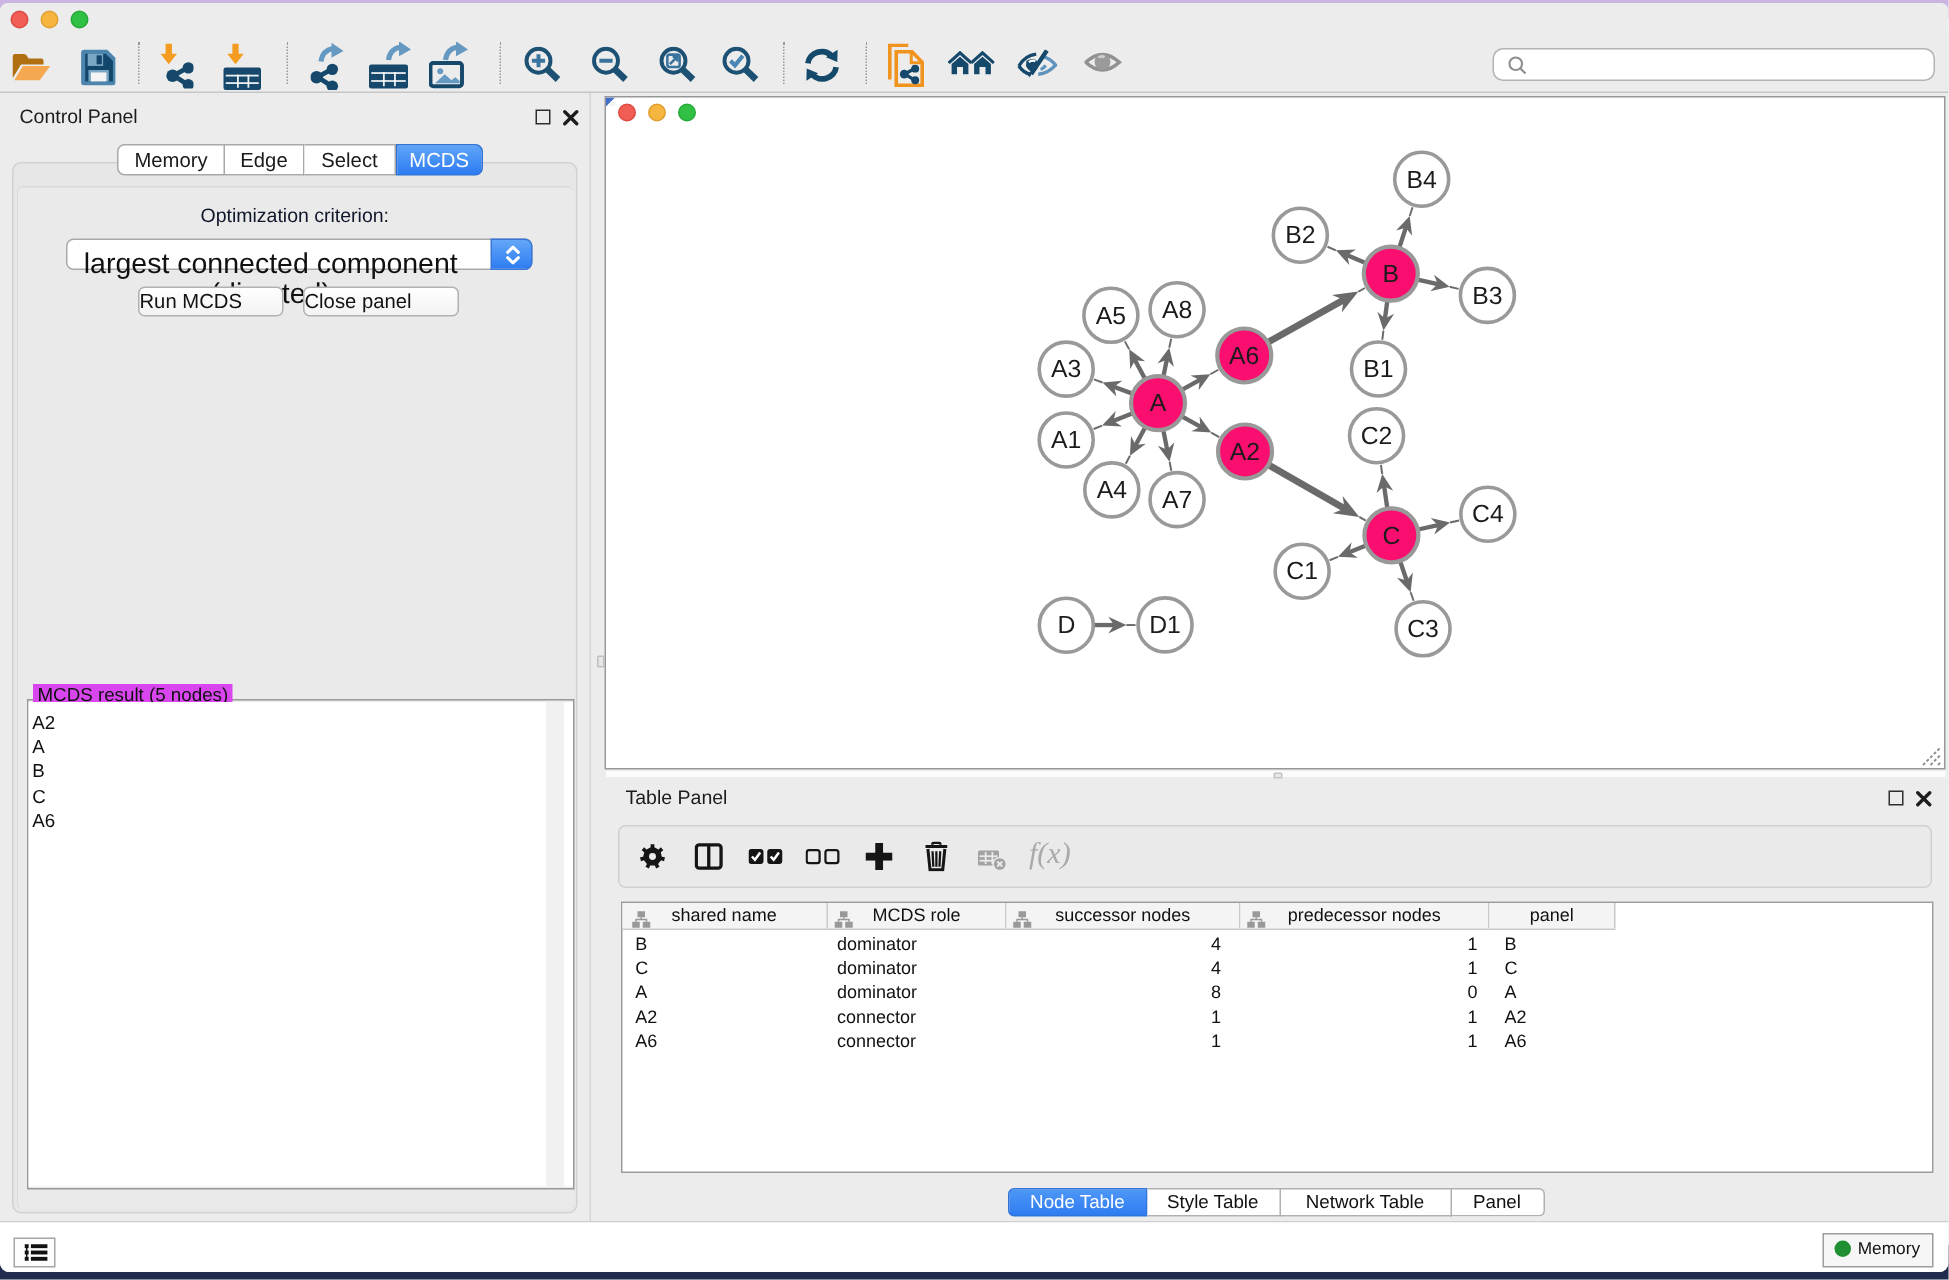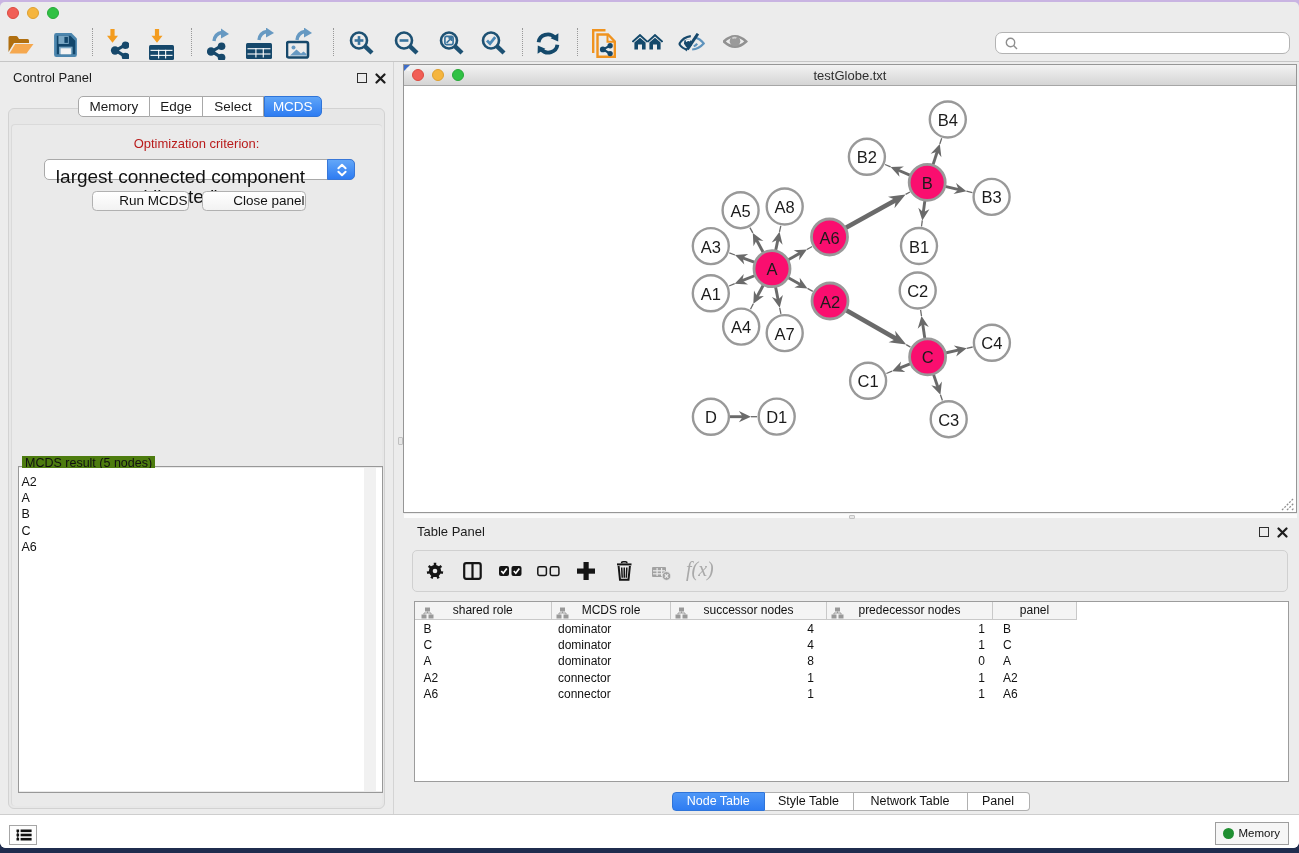--- a/index.html
+++ b/index.html
@@ -8,23 +8,23 @@
 .titlebar{position:absolute;left:0;top:0;width:1299px;height:20px;background:linear-gradient(#f5f5f5,#d8d8d8);border-bottom:1px solid #bcbcbc;border-radius:5px 5px 0 0;text-align:center;font-size:13px;color:#3a3a3a;line-height:20px}
 .light{position:absolute;width:12px;height:12px;border-radius:50%;top:4.5px}
 .toolbar{position:absolute;left:0;top:20px;width:1299px;height:40px;background:#ececec;border-bottom:1px solid #c6c6c6}
 .tsep{position:absolute;top:6px;height:28px;width:0;border-left:1px dotted #999}
 .search{position:absolute;left:995px;top:9.5px;width:295px;height:22px;background:#fff;border:1px solid #b3b3b3;border-radius:7px}
 .cp-title{position:absolute;left:13px;top:68px;font-size:13px;color:#1c1c1c}
 .tab{position:absolute;top:94px;height:21px;background:#fff;border:1px solid #a8a8a8;font-size:13.5px;color:#1a1a1a;text-align:center;line-height:19px}
 .tabsel{background:linear-gradient(#5fa5f8,#2d7cf2);border:1px solid #2f74d8;color:#fff}
 .cp-outer{position:absolute;left:8px;top:106px;width:377px;height:701px;background:#e7e7e7;border:1px solid #d2d2d2;border-radius:6px}
 .cp-inner{position:absolute;left:11px;top:122px;width:371px;height:682px;background:#eaeaea;border-top:1px solid #dadada;border-left:1px solid #dadada;border-radius:4px}
-.btn{position:absolute;height:20px;background:linear-gradient(#ffffff,#f2f2f2);border:1px solid #b1b1b1;border-radius:4.5px;font-size:13.5px;color:#121212;text-align:right;line-height:18px}
+.btn{position:absolute;height:20px;background:linear-gradient(#ffffff,#f2f2f2);border:1px solid #b1b1b1;border-radius:4.5px;font-size:13.5px;color:#121212;text-align:left;line-height:18px}
 .fieldset{position:absolute;left:17.5px;top:464px;width:365px;height:326.5px;border:1px solid #989898}
-.legend{position:absolute;left:22px;top:454px;font-size:12.5px;color:#111;background:#4d7c0f;padding:0 3px}
+.legend{position:absolute;left:22px;top:454px;font-size:12.5px;color:#111;background:#d946ef;padding:0 3px}
 .list{position:absolute;left:19px;top:465.5px;width:362.5px;height:323.5px;background:#fff;font-size:12.5px;color:#111}
 .list .it{padding-left:2.5px;height:16.2px;line-height:16.2px}
 .vtrack{position:absolute;left:345px;top:0;width:12px;height:323.5px;background:#f1f1f1}
 .itf{position:absolute;left:403px;top:62px;width:894px;height:449px;border:1px solid #969696;background:#fff}
 .itf-tb{position:absolute;left:0;top:0;width:100%;height:21px;background:linear-gradient(#f3f3f3,#d5d5d5);border-bottom:1px solid #a6a6a6;text-align:center;font-size:13px;color:#2f2f2f;line-height:21px}
 .tp-title{position:absolute;left:417px;top:522px;font-size:13px;color:#1c1c1c}
 .tp-toolbar{position:absolute;left:411.5px;top:548px;width:876px;height:42px;background:#eaeaea;border:1px solid #d0d0d0;border-radius:5px}
 .table{position:absolute;left:413.5px;top:598.5px;width:875.5px;height:181px;background:#fff;border:1px solid #9c9c9c;font-size:12px;color:#111}
 .th{position:absolute;top:0;height:17px;background:#f4f4f4;border-right:1px solid #c9c9c9;text-align:center;line-height:17px}
 .hdrline{position:absolute;left:0;top:17px;height:0;border-top:1px solid #c9c9c9}
@@ -191,21 +191,21 @@
 <div class="abs" style="left:356.5px;top:71px;width:10px;height:10px;border:1.5px solid #2e2e2e"></div>
 <svg style="position:absolute;left:375px;top:71px" width="11" height="11" viewBox="0 0 11 11">
       <path d="M1.5 1.5 L9.5 9.5 M9.5 1.5 L1.5 9.5" stroke="#1c1c1c" stroke-width="2.2" stroke-linecap="round"></path>
     </svg>
 <div class="cp-outer"></div>
 <div class="cp-inner"></div>
 <div class="tab" style="left:78px;width:72px;border-radius:5px 0 0 5px">Memory</div>
 <div class="tab" style="left:150px;width:53px;border-left:none">Edge</div>
 <div class="tab" style="left:203px;width:61px;border-left:none">Select</div>
 <div class="tab tabsel" style="left:264px;width:57.5px;border-radius:0 5px 5px 0">MCDS</div>
-<div class="abs" style="left:11px;top:133.5px;width:371px;text-align:center;font-size:13px;color:#b91c1c">Optimization criterion:</div>
+<div class="abs" style="left:11px;top:133.5px;width:371px;text-align:center;font-size:13px;color:#0f172a">Optimization criterion:</div>
 <div class="abs" style="left:44px;top:156.5px;width:311px;height:21px;background:#fff;border:1px solid #a9a9a9;border-radius:5px"></div>
 <div class="abs" style="left:44px;top:165px;width:273px;height:21px;font-size:19px;color:#111;text-align:center;line-height:20px">largest connected component (directed)</div>
 <div class="abs" style="left:327px;top:156.5px;width:28px;height:21px;background:linear-gradient(#63a7f8,#2e7cf2);border-radius:0 5px 5px 0;border:1px solid #3877d8">
       <svg style="position:absolute;left:8px;top:3.5px" width="12" height="14" viewBox="0 0 12 14">
         <path d="M2.4 5.2 L6 1.8 L9.6 5.2" fill="none" stroke="#fff" stroke-width="2" stroke-linejoin="round" stroke-linecap="round"></path>
         <path d="M2.4 8.8 L6 12.2 L9.6 8.8" fill="none" stroke="#fff" stroke-width="2" stroke-linejoin="round" stroke-linecap="round"></path>
       </svg>
     </div>
 <div class="btn" style="left:92px;top:188.5px;width:96.5px">Run MCDS</div>
 <div class="btn" style="left:202px;top:188.5px;width:103.5px">Close panel</div>
@@ -218,21 +218,20 @@
       <div class="it">A</div>
       <div class="it">B</div>
       <div class="it">C</div>
       <div class="it">A6</div>
     </div>
 <div class="abs" style="left:392.5px;top:60px;width:0;height:752px;border-left:1px solid #d4d4d4"></div>
 <div class="abs" style="left:398.2px;top:434.5px;width:4.5px;height:8px;background:#e6e6e6;border:1px solid #c0c0c0;border-radius:1px"></div>
 <div class="abs" style="left:403.5px;top:512px;width:893.5px;height:3.5px;background:#fbfbfb"></div>
 <div class="abs" style="left:848.5px;top:512.8px;width:6px;height:4.5px;background:#e8e8e8;border:1px solid #c2c2c2;border-radius:1px"></div>
 <div class="itf">
-      <div class="itf-tb">testGlobe.txt</div>
 <div class="light" style="left:7.8px;top:3.6px;background:#f15e56;border:0.5px solid #dc4a40"></div>
 <div class="light" style="left:27.8px;top:3.6px;background:#f5b53e;border:0.5px solid #dfa02f"></div>
 <div class="light" style="left:47.8px;top:3.6px;background:#30c144;border:0.5px solid #27a939"></div>
 <svg style="position:absolute;left:0;top:0" width="6" height="6" viewBox="0 0 6 6">
         <path d="M0 0 L6 0 L0 6 Z" fill="#2b5fc4" opacity="0.9"></path>
         <path d="M2.8 2.8 L6 2.8 L6 6 L2.8 6 Z" fill="#f3f3f3"></path>
       </svg>
 <svg style="position:absolute;right:1px;bottom:1px" width="14" height="14" viewBox="0 0 14 14">
         <g stroke="#8e8e8e" stroke-width="1.3" stroke-dasharray="2 1.4">
           <line x1="1" y1="13" x2="13" y2="1"></line>
@@ -382,21 +381,21 @@
       <rect x="0" y="2" width="14" height="10" rx="1" fill="#a2a2a2"></rect>
       <rect x="4.5" y="3" width="1.2" height="8" fill="#eaeaea"></rect>
       <rect x="9" y="3" width="1.2" height="8" fill="#eaeaea"></rect>
       <rect x="1" y="5.2" width="12" height="1.2" fill="#eaeaea"></rect>
       <rect x="1" y="8.2" width="12" height="1.2" fill="#eaeaea"></rect>
       <circle cx="14.5" cy="11" r="4.4" fill="#a2a2a2" stroke="#eaeaea" stroke-width="1"></circle>
       <path d="M12.8 9.3 L16.2 12.7 M16.2 9.3 L12.8 12.7" stroke="#eaeaea" stroke-width="1.3"></path>
     </svg>
 <div class="abs" style="left:686px;top:556px;font-family:'Liberation Serif',serif;font-style:italic;font-size:20px;color:#a9a9a9"><i>f(x)</i></div>
 <div class="table">
-<div class="th" style="left:0px;width:137.5px">shared role</div>
+<div class="th" style="left:0px;width:137.5px">shared name</div>
 <div class="th" style="left:137.5px;width:119px">MCDS role</div>
 <div class="th" style="left:256.5px;width:156px">successor nodes</div>
 <div class="th" style="left:412.5px;width:166px">predecessor nodes</div>
 <div class="th" style="left:578.5px;width:84px">panel</div>
 <div class="hdrline" style="width:662.5px"></div>
 <svg style="position:absolute;left:6px;top:5.0px" width="13" height="12" viewBox="0 0 13 12">
         <rect x="4" y="0.5" width="5" height="4" fill="#999999"></rect>
         <rect x="0.5" y="7.5" width="5" height="4" fill="#999999"></rect>
         <rect x="7.5" y="7.5" width="5" height="4" fill="#999999"></rect>
         <path d="M6.5 4.5 L6.5 6 M3 7.5 L3 6 L10 6 L10 7.5" stroke="#999999" stroke-width="1" fill="none"></path>

